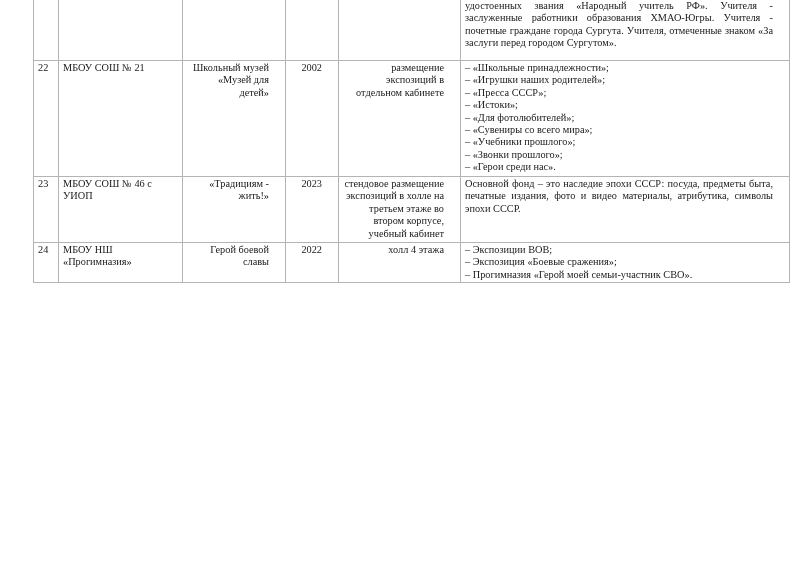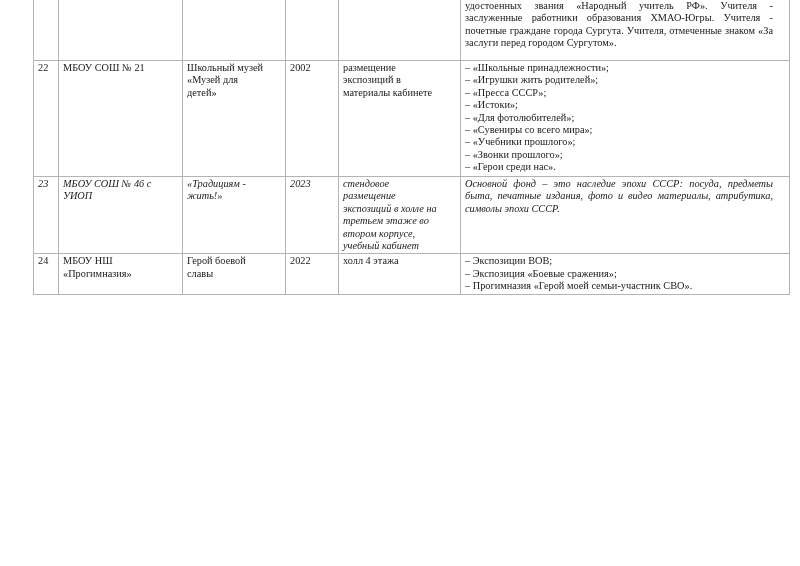--- a/index.html
+++ b/index.html
@@ -12,26 +12,26 @@
     border-collapse: collapse; table-layout: fixed;
     width: 756px;
     font-size: 10.3px; line-height: 12.4px;
   }
   table.doc td {
     border: 1px solid #b4b4b4;
     vertical-align: top;
     padding: 1px 16px 1px 4px;
   }
   td.c-num { text-align: right; }
-  td.c-center { text-align: left; }
+  td.c-center { text-align: right; }
   td.c-just { text-align: justify; }
   .line { display: block; }
   tr.r0 { height: 62px; }
   tr.r1 { height: 116px; }
-  tr.r2 { height: 66px; font-style: italic; }
+  tr.r2 { height: 66px; }
   tr.r3 { height: 38px; }
 </style>
 </head>
 <body>
 
 <table class="doc">
   <colgroup>
     <col style="width:25px">
     <col style="width:124px">
     <col style="width:103px">
@@ -48,24 +48,24 @@
       <td class="c-center"></td>
       <td class="c-just">
         <span class="line">удостоенных звания «Народный учитель РФ». Учителя - заслуженные работники образования ХМАО-Югры. Учителя - почетные граждане города Сургута. Учителя, отмеченные знаком «За заслуги перед городом Сургутом».</span>
       </td>
     </tr>
     <tr class="r1">
       <td class="c-num">22</td>
       <td>МБОУ СОШ № 21</td>
       <td class="c-center">Школьный музей «Музей для детей»</td>
       <td class="c-center">2002</td>
-      <td class="c-center">размещение экспозиций в материалы кабинете</td>
+      <td class="c-center">размещение экспозиций в отдельном кабинете</td>
       <td>
         <span class="line">– «Школьные принадлежности»;</span>
-        <span class="line">– «Игрушки жить родителей»;</span>
+        <span class="line">– «Игрушки наших родителей»;</span>
         <span class="line">– «Пресса СССР»;</span>
         <span class="line">– «Истоки»;</span>
         <span class="line">– «Для фотолюбителей»;</span>
         <span class="line">– «Сувениры со всего мира»;</span>
         <span class="line">– «Учебники прошлого»;</span>
         <span class="line">– «Звонки прошлого»;</span>
         <span class="line">– «Герои среди нас».</span>
       </td>
     </tr>
     <tr class="r2">

